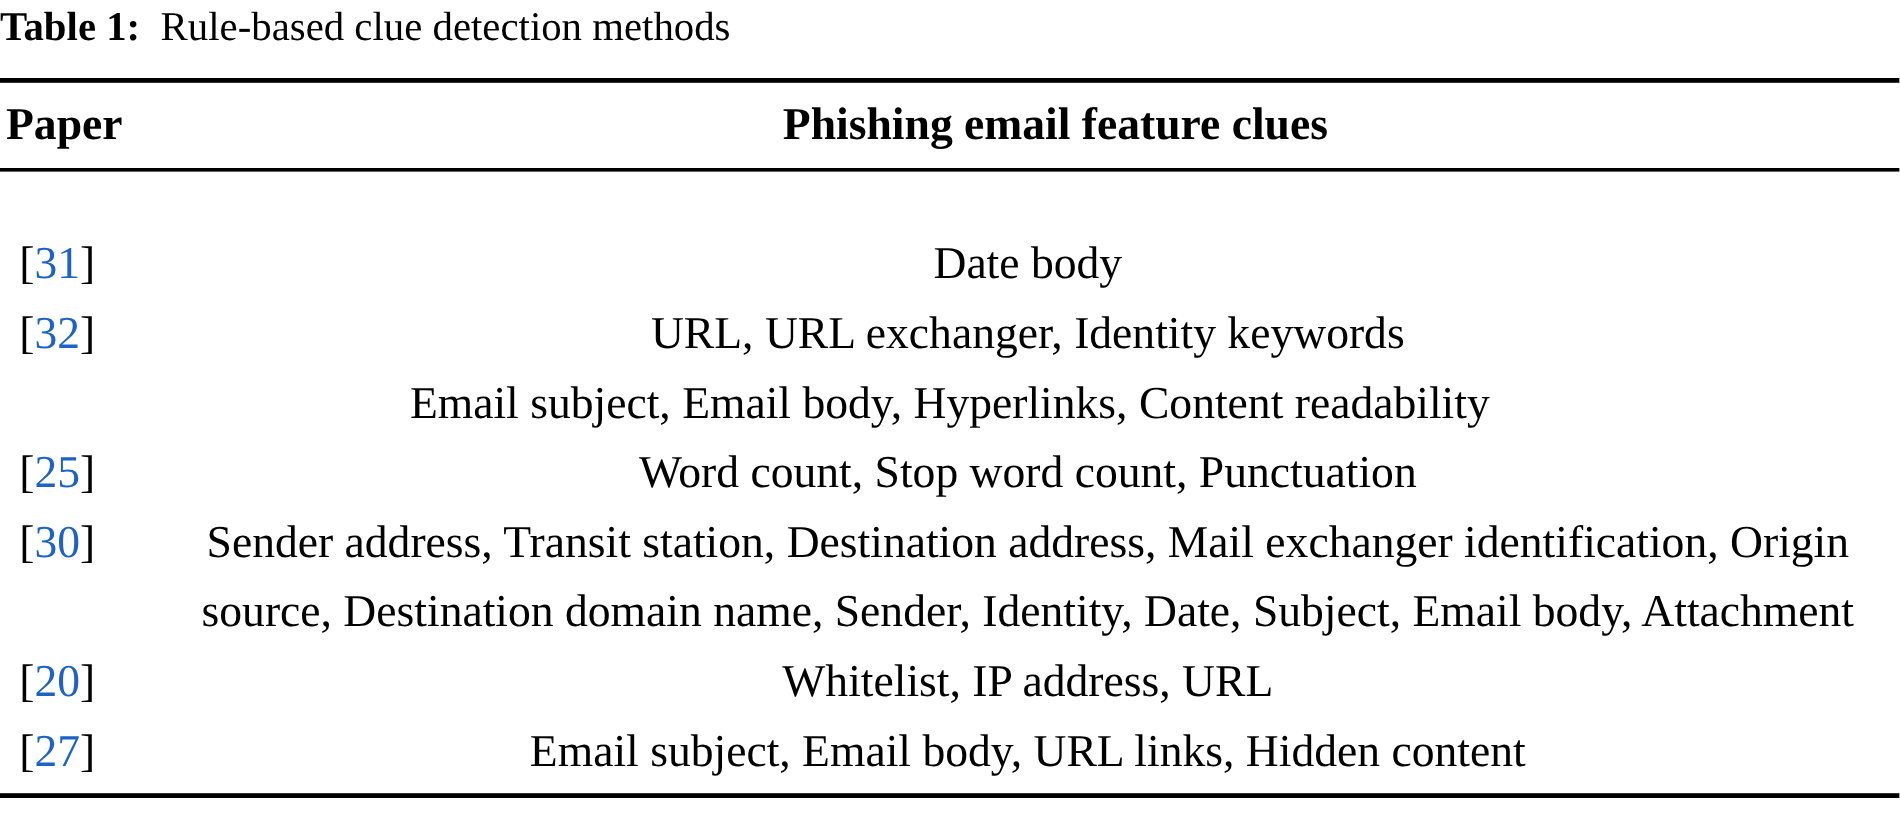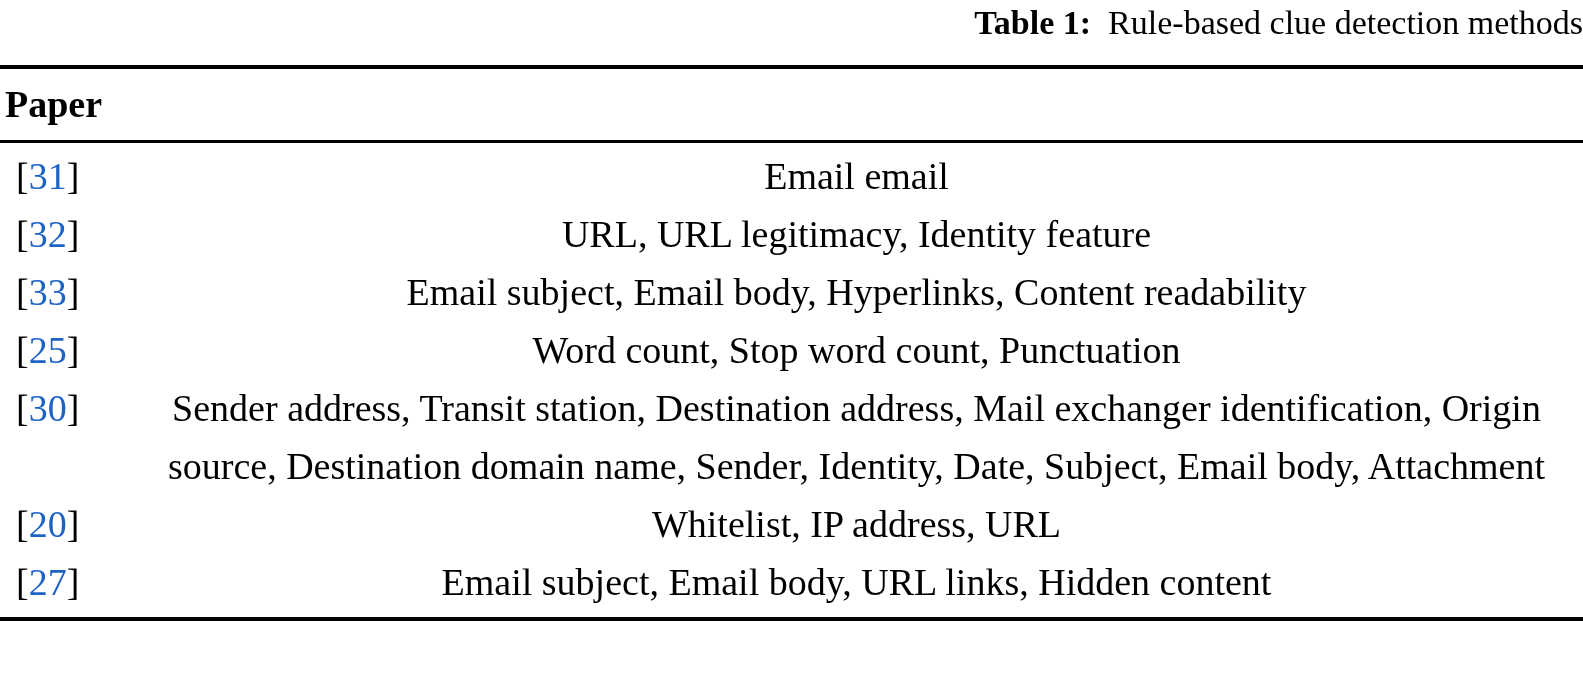--- a/index.html
+++ b/index.html
@@ -14,21 +14,21 @@
   }
   .page{
     width:1583px;
     height:680px;
     box-sizing:border-box;
     font-family:"Liberation Serif","DejaVu Serif",serif;
     color:var(--ink);
     overflow:hidden;
   }
   .caption{
-    text-align:right;
+    text-align:left;
     font-size:34px;
     line-height:44px;
     padding-top:1px;
   }
   .caption .cap-label{
     font-weight:bold;
   }
   .caption .cap-title::before{
     content:"\00a0\00a0";
   }
@@ -60,20 +60,21 @@
     flex:1 1 auto;
     text-align:center;
     box-sizing:border-box;
     padding:0 8px;
   }
   .tbody{
     padding-top:4px;
     padding-bottom:6px;
     font-size:38px;
     line-height:58px;
+    margin-top:44px;
   }
   .cite{
     padding-left:16px;
     white-space:nowrap;
   }
   .cite .bracket{
     color:var(--ink);
   }
   .cite .refnum{
     color:var(--blue);
@@ -87,38 +88,38 @@
 <div class="page">
 
   <div class="caption">
     <span class="cap-label">Table 1:</span><span class="cap-title">Rule-based clue detection methods</span>
   </div>
 
   <div class="rule top"></div>
 
   <div class="trow header-row">
     <div class="cell-paper">Paper</div>
+    <div class="cell-clues">Phishing email feature clues</div>
   </div>
 
   <div class="rule mid"></div>
 
   <div class="tbody">
 
     <div class="trow">
       <div class="cell-paper cite"><span class="bracket">[</span><a class="refnum">31</a><span class="bracket">]</span></div>
-      <div class="cell-clues">Email email</div>
+      <div class="cell-clues">Date body</div>
     </div>
 
     <div class="trow">
       <div class="cell-paper cite"><span class="bracket">[</span><a class="refnum">32</a><span class="bracket">]</span></div>
-      <div class="cell-clues">URL, URL legitimacy, Identity feature</div>
+      <div class="cell-clues">URL, URL exchanger, Identity keywords</div>
     </div>
 
     <div class="trow">
-      <div class="cell-paper cite"><span class="bracket">[</span><a class="refnum">33</a><span class="bracket">]</span></div>
       <div class="cell-clues">Email subject, Email body, Hyperlinks, Content readability</div>
     </div>
 
     <div class="trow">
       <div class="cell-paper cite"><span class="bracket">[</span><a class="refnum">25</a><span class="bracket">]</span></div>
       <div class="cell-clues">Word count, Stop word count, Punctuation</div>
     </div>
 
     <div class="trow">
       <div class="cell-paper cite"><span class="bracket">[</span><a class="refnum">30</a><span class="bracket">]</span></div>

